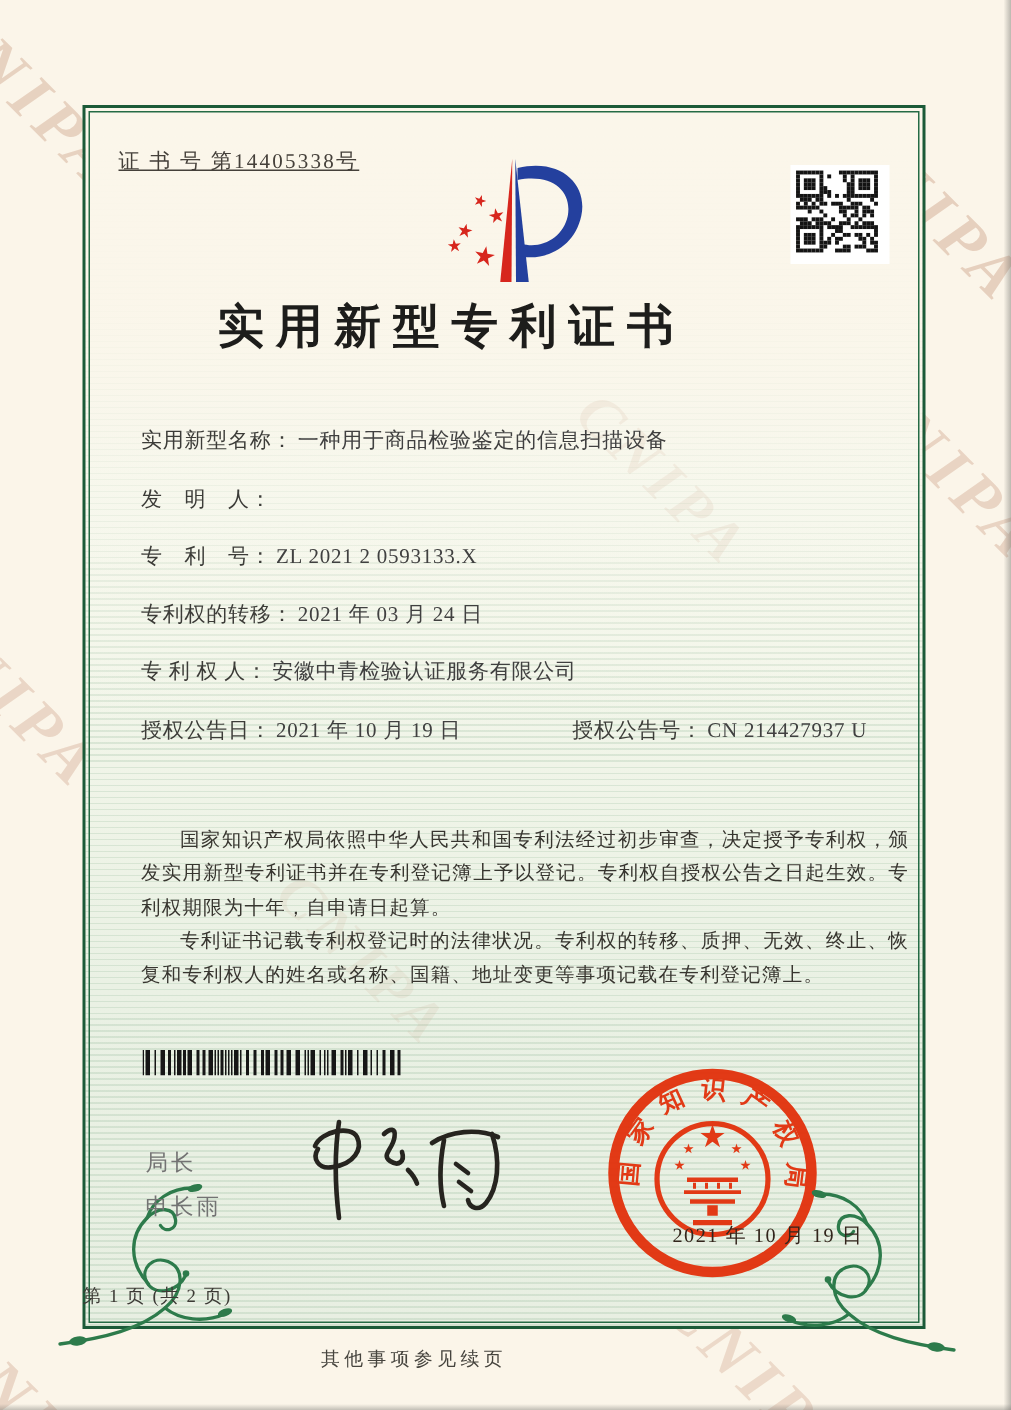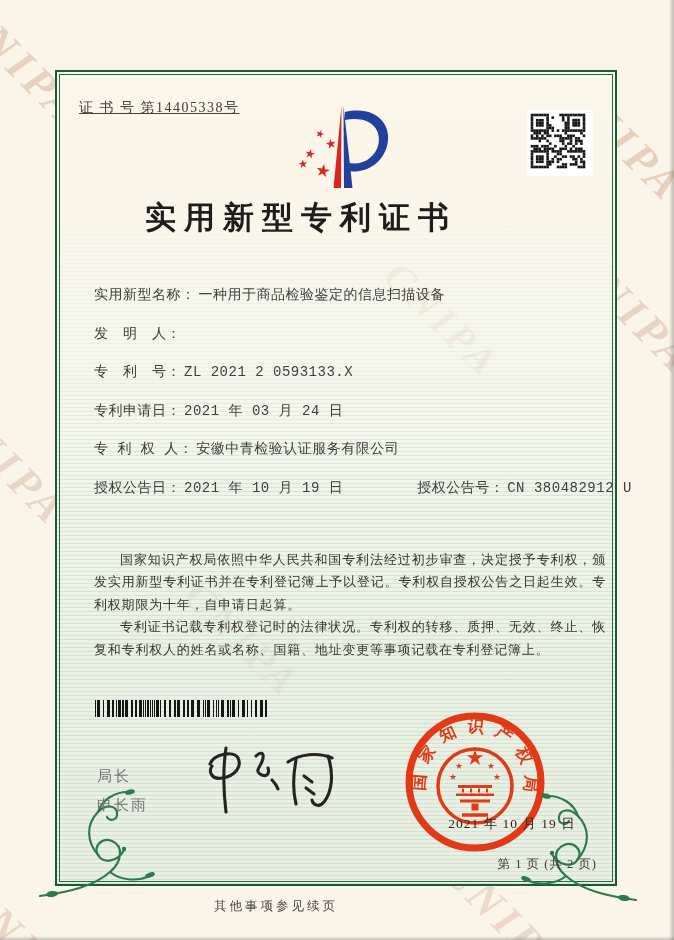--- a/index.html
+++ b/index.html
@@ -32,39 +32,39 @@
     font-family:"Liberation Serif","DejaVu Serif",serif;user-select:none;
   }
   .abs{position:absolute;z-index:4;}
 
   .cert-no{left:79px;top:99px;font-size:14px;letter-spacing:1.5px;color:#45403a;text-decoration:underline;}
   .title{left:55px;top:197px;width:492px;text-align:center;font-size:31px;font-weight:bold;
     letter-spacing:8px;color:#1d1d1b;}
   .qr-box{left:527px;top:110px;width:66px;height:66px;background:#fff;padding:0;z-index:4;}
 
   .fields{left:94px;top:283px;width:486px;font-size:14px;line-height:24px;letter-spacing:.5px;}
-  .frow{display:flex;margin-bottom:14.6px;white-space:nowrap;font-family:Liberation Mono, monospace;}
+  .frow{display:flex;margin-bottom:14.6px;white-space:nowrap;}
   .frow .lab{color:#3c3c38;}
   .frow .val{margin-left:3px;color:#404040;}
   .grant2{margin-left:74px;}
 
   .paras{left:94px;top:549px;width:512px;font-size:13px;line-height:22.4px;
     letter-spacing:.8px;text-align:justify;color:#37352f;}
   .paras p{margin:0;text-indent:2em;}
 
   .barcode{left:95px;top:700px;width:174px;height:17px;z-index:4;}
 
   .issuer{left:97px;top:762px;font-size:15px;letter-spacing:2px;color:#737373;line-height:29px;}
   .sig{left:196px;top:742px;z-index:5;}
 
   .seal{left:375px;top:682px;width:200px;height:200px;z-index:2;opacity:.96;}
   .seal-date{left:418px;top:815px;width:188px;text-align:center;font-size:13.5px;
     letter-spacing:1px;color:#33251c;z-index:5;}
 
-  .pageinfo{left:55px;top:856px;width:542px;text-align:right;font-size:12.5px;
+  .pageinfo{left:55px;top:856px;width:542px;text-align:left;font-size:12.5px;
     letter-spacing:1px;color:#3c3a35;}
   .footnote{left:0;top:898px;width:552px;text-align:center;font-size:12.5px;
     letter-spacing:3px;color:#46443e;}
 
   .flourish{position:absolute;z-index:3;}
 </style>
 </head>
 <body>
 
 <div id="page">
@@ -345,32 +345,32 @@
       <span class="val">一种用于商品检验鉴定的信息扫描设备</span>
     </div>
     <div class="frow">
       <span class="lab">发　明　人：</span>
     </div>
     <div class="frow">
       <span class="lab">专　利　号：</span>
       <span class="val">ZL 2021 2 0593133.X</span>
     </div>
     <div class="frow">
-      <span class="lab">专利申请日：</span>
+      <span class="lab">专利权的转移：</span>
       <span class="val">2021 年 03 月 24 日</span>
     </div>
     <div class="frow">
       <span class="lab">专 利 权 人：</span>
       <span class="val">安徽中青检验认证服务有限公司</span>
     </div>
     <div class="frow">
       <span class="lab">授权公告日：</span>
       <span class="val">2021 年 10 月 19 日</span>
       <span class="lab grant2">授权公告号：</span>
-      <span class="val">CN 380482912 U</span>
+      <span class="val">CN 214427937 U</span>
     </div>
   </div>
 
   <div class="abs paras">
     <p>国家知识产权局依照中华人民共和国专利法经过初步审查，决定授予专利权，颁发实用新型专利证书并在专利登记簿上予以登记。专利权自授权公告之日起生效。专利权期限为十年，自申请日起算。</p>
     <p>专利证书记载专利权登记时的法律状况。专利权的转移、质押、无效、终止、恢复和专利权人的姓名或名称、国籍、地址变更等事项记载在专利登记簿上。</p>
   </div>
 
   <svg class="abs barcode" id="barcode" viewBox="0 0 174 17" preserveAspectRatio="none">
       <rect x="0" y="0" width="1" height="17" fill="#161616"></rect>

